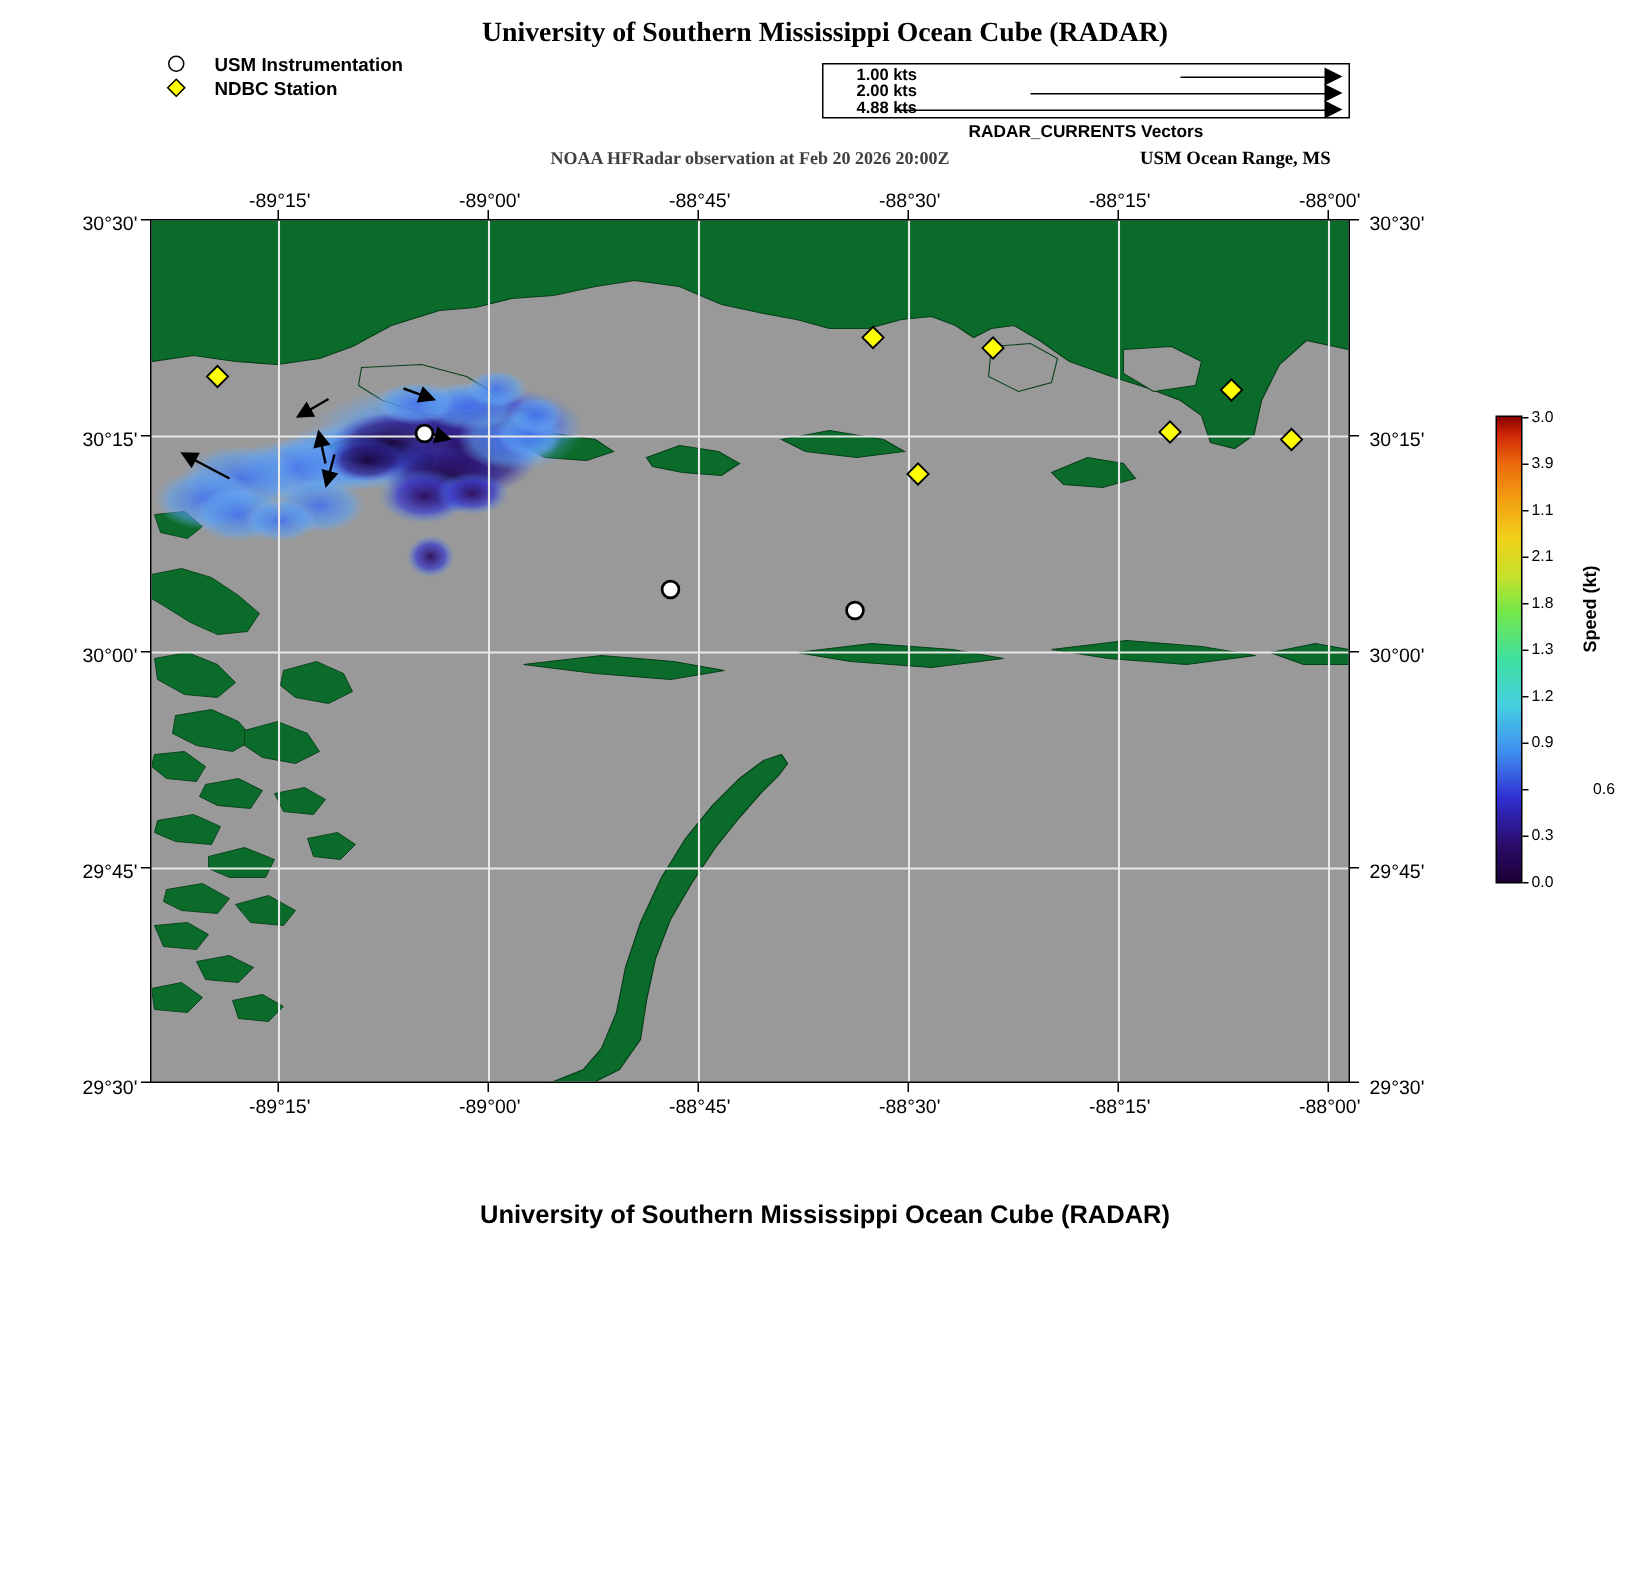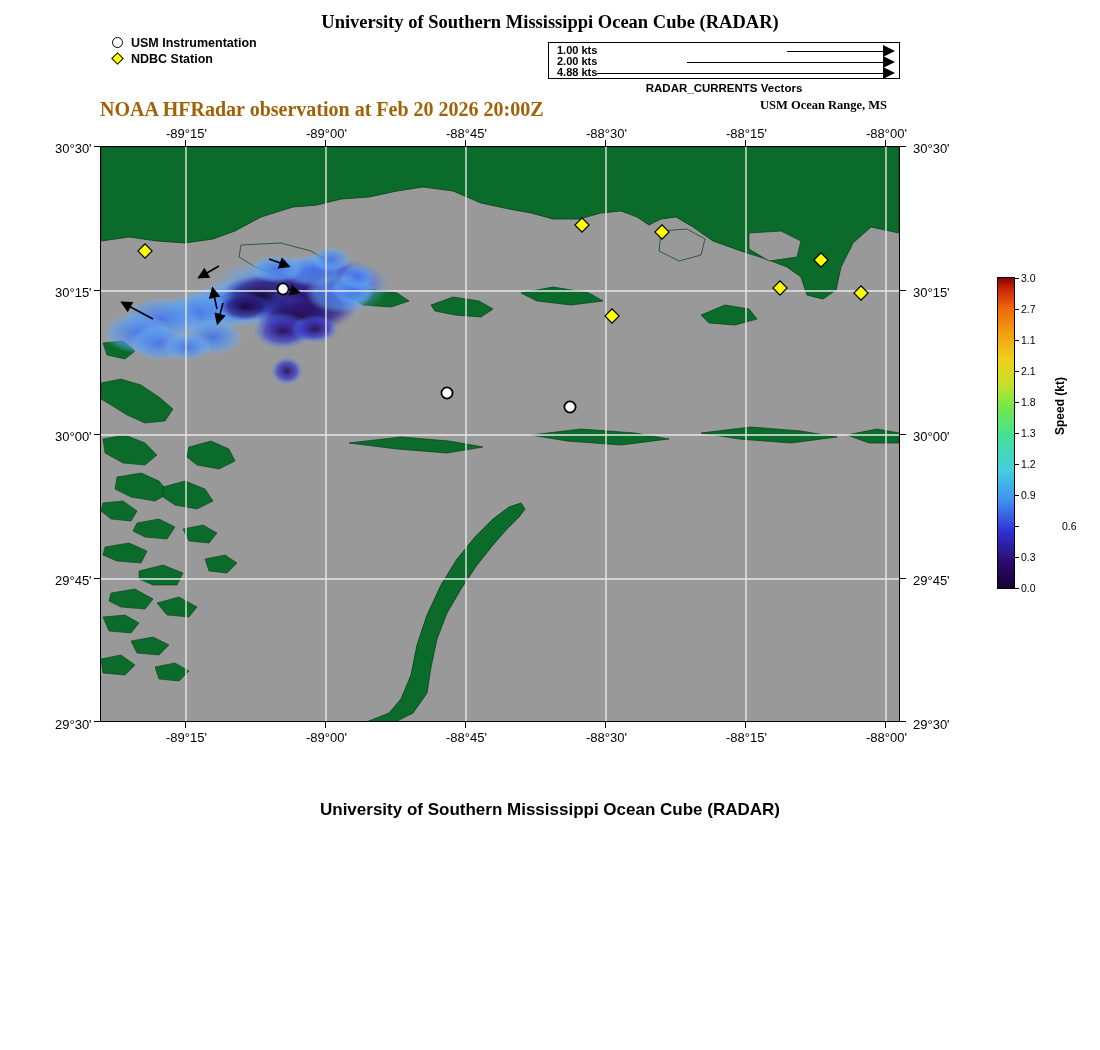--- a/index.html
+++ b/index.html
@@ -28,40 +28,42 @@
   #bottom-title {
     left: 0; top: 800px; width: 1100px;
     text-align: center;
     font-family: "Liberation Sans", sans-serif;
     font-weight: bold;
     font-size: 17px;
     color: #000;
   }
   #obs-title {
     left: 100px; top: 98px; width: 800px;
+    text-align: center;
     font-family: "Liberation Serif", serif;
     font-weight: bold;
-    font-size: 20px;
-    color: #a16207;
+    font-size: 12px;
+    color: #404040;
   }
   #range-label {
     left: 760px; top: 98px;
     font-family: "Liberation Serif", serif;
     font-weight: bold;
     font-size: 12.5px;
     color: #000;
   }
 
   
   #map-legend { left: 110px; top: 36px; }
   .legend-row {
     display: flex;
     align-items: center;
     height: 15px;
     margin-bottom: 1px;
+    gap: 12px;
   }
   .legend-sym {
     width: 18px; height: 15px;
     position: relative;
     margin-right: 3px;
   }
   .legend-label {
     font-size: 12.5px;
     font-weight: bold;
     color: #000;
@@ -94,21 +96,21 @@
     border: 1.2px solid #000;
     background: #ffffff;
     box-sizing: border-box;
   }
   .vec-row {
     position: absolute;
     left: 0; width: 352px; height: 12px;
   }
   .vec-label {
     position: absolute;
-    left: 8px; top: -1px;
+    left: 22px; top: -1px;
     font-size: 11px;
     font-weight: bold;
     color: #000;
     font-family: "Liberation Sans", sans-serif;
   }
   .vec-line {
     position: absolute;
     top: 6px; height: 1.2px;
     background: #000;
   }
@@ -457,21 +459,21 @@
 <div class="tick-mark" style="left:900px; top:290px; width:6px; height:1px;"></div>
 <div class="tick-mark" style="left:900px; top:434px; width:6px; height:1px;"></div>
 <div class="tick-mark" style="left:900px; top:578px; width:6px; height:1px;"></div>
 <div class="tick-mark" style="left:900px; top:721px; width:6px; height:1px;"></div>
 
 <div class="abs" id="colorbar-wrap">
   <div id="colorbar"></div>
   <div class="cb-tick" style="top:1px;"></div>
   <div class="cb-tick-label" style="top:1px;">3.0</div>
   <div class="cb-tick" style="top:32px;"></div>
-  <div class="cb-tick-label" style="top:32px;">2.7</div>
+  <div class="cb-tick-label" style="top:32px;">3.9</div>
   <div class="cb-tick" style="top:63px;"></div>
   <div class="cb-tick-label" style="top:63px;">1.1</div>
   <div class="cb-tick" style="top:94px;"></div>
   <div class="cb-tick-label" style="top:94px;">2.1</div>
   <div class="cb-tick" style="top:125px;"></div>
   <div class="cb-tick-label" style="top:125px;">1.8</div>
   <div class="cb-tick" style="top:156px;"></div>
   <div class="cb-tick-label" style="top:156px;">1.3</div>
   <div class="cb-tick" style="top:187px;"></div>
   <div class="cb-tick-label" style="top:187px;">1.2</div>

